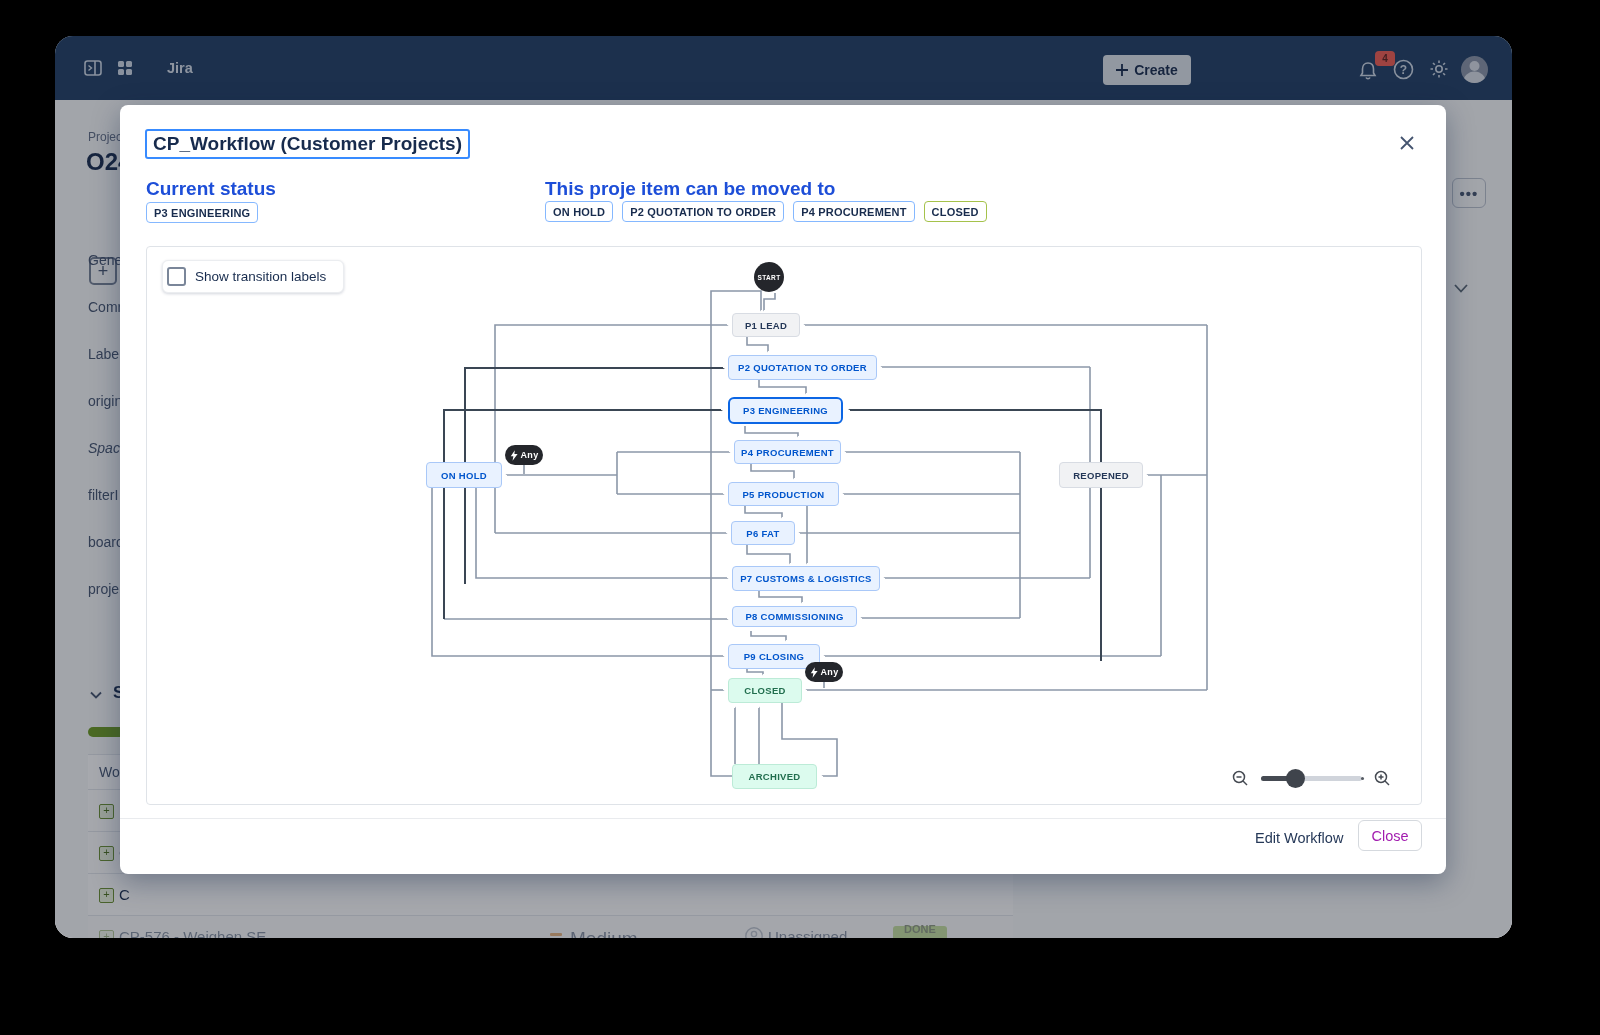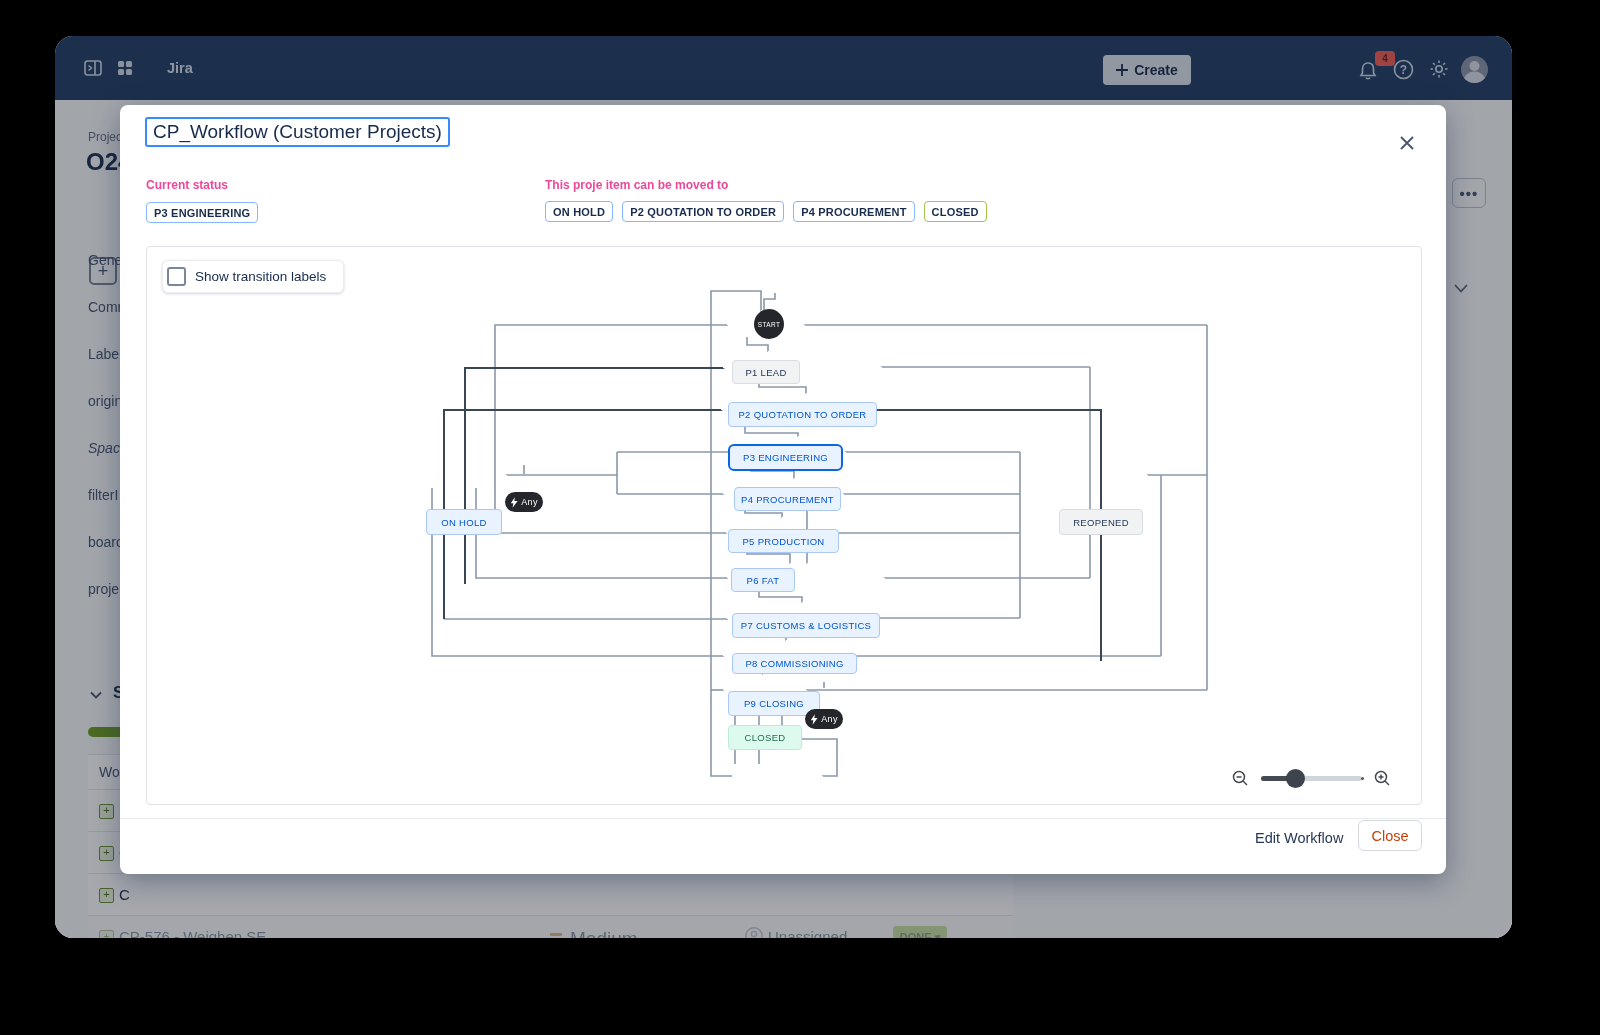--- a/index.html
+++ b/index.html
@@ -22,54 +22,54 @@
   #bg-plus{left:34px;top:157px;width:28px;height:28px;border:2px solid #758195;border-radius:5px;color:#44546F;font-size:18px;display:flex;align-items:center;justify-content:center;}
   #bg-progress{left:33px;top:627px;width:110px;height:10px;background:#6B9A1F;border-radius:5px;}
   .bg-row{position:absolute;left:33px;width:925px;border-bottom:1px solid #E3E6EA;background:#FDFDFD;}
   .plus-sq{position:absolute;left:11px;width:13px;height:13px;border:1.5px solid #6A8F2F;border-radius:2px;color:#4C701C;font-size:11px;line-height:11px;text-align:center;background:#EAF2DC;}
   .rowkey{position:absolute;left:31px;font-size:15px;color:#172B4D;}
   .prio{position:absolute;left:462px;width:12px;height:9px;}
   .prio span{display:block;height:3px;background:#D97008;border-radius:1px;margin-bottom:2px;}
   .prio-label{position:absolute;left:482px;font-size:19px;color:#172B4D;}
   .assignee-ic{position:absolute;left:657px;}
   .assignee-label{position:absolute;left:680px;font-size:15px;color:#172B4D;}
-  .done-badge{position:absolute;left:805px;width:54px;height:22px;background:#94C748;border-radius:3px;color:#2A3E10;font-size:11px;font-weight:bold;display:flex;align-items:center;justify-content:center;gap:3px;}
+  .done-badge{position:absolute;left:805px;width:54px;height:22px;background:#94C748;border-radius:3px;color:#2A3E10;font-size:11px;font-weight:bold;display:flex;align-items:center;justify-content:center;gap:3px;flex-direction:column;}
   #bg-more{left:1397px;top:78px;width:34px;height:30px;border:1px solid #B9C0CC;border-radius:6px;color:#44546F;font-size:15px;font-weight:bold;display:flex;align-items:center;justify-content:center;letter-spacing:1px;}
   #bg-chev{left:1398px;top:182px;color:#596773;}
   
   #dialog{left:65px;top:69px;width:1326px;height:769px;background:#fff;border-radius:8px;z-index:60;box-shadow:0 8px 28px rgba(9,30,66,.35);}
-  #dlg-title{left:25px;top:12px;height:30px;border:2px solid #388BFF;border-radius:3px;display:flex;align-items:center;padding:0 6px;font-size:19px;font-weight:normal;color:#172B4D;}
+  #dlg-title{left:25px;top:24px;height:30px;border:2px solid #388BFF;border-radius:3px;display:flex;align-items:center;padding:0 6px;font-size:19px;font-weight:bold;color:#172B4D;}
   #dlg-x{left:1276px;top:27px;width:22px;height:22px;display:flex;align-items:center;justify-content:center;cursor:pointer;}
-  .sec-label{font-size:12px;font-weight:bold;color:#ec4899;}
+  .sec-label{font-size:19px;font-weight:bold;color:#1d4ed8;}
   .badge{height:21px;border-radius:4px;background:#fff;display:inline-flex;align-items:center;padding:0 7px;font-size:11px;font-weight:bold;color:#172B4D;letter-spacing:.2px;box-sizing:border-box;}
   .badge.blue{border:1.5px solid #85B8FF;}
   .badge.green{border:1.5px solid #A5C24B;}
   #moves-row{left:425px;top:96px;display:flex;gap:9px;}
   #wf-panel{left:26px;top:141px;width:1276px;height:559px;border:1px solid #DFE3E8;border-radius:4px;background:#fff;overflow:hidden;}
   #cb-card{left:15px;top:13px;width:182px;height:33px;background:#fff;border:1px solid #EBEDF0;border-radius:6px;box-shadow:0 1px 3px rgba(9,30,66,.18);display:flex;align-items:center;gap:9px;padding-left:4px;z-index:6;}
   #cb-box{width:15px;height:15px;border:2px solid #7A8699;border-radius:3px;background:#fff;}
   #cb-label{font-size:13.5px;color:#172B4D;}
   
-  .node{position:absolute;display:flex;align-items:center;justify-content:center;font-weight:normal;font-size:9.5px;letter-spacing:.3px;border-radius:4px;box-sizing:border-box;z-index:3;white-space:nowrap;margin-top:47px;}
+  .node{position:absolute;display:flex;align-items:center;justify-content:center;font-weight:bold;font-size:9.5px;letter-spacing:.3px;border-radius:4px;box-sizing:border-box;z-index:3;white-space:nowrap;}
   .node.blue{background:#E9F2FF;border:1px solid #A9C8F8;color:#0055CC;}
   .node.gray{background:#F1F2F4;border:1px solid #D8DCE3;color:#253858;}
   .node.green{background:#DCFBEE;border:1px solid #BCEBD7;color:#216E4E;}
   .node.current{background:#E9F2FF;border:2px solid #0C66E4;color:#0055CC;border-radius:6px;}
   .node.start{background:#24262B;color:#fff;border-radius:50%;font-size:6.5px;letter-spacing:.4px;}
   .node.any{background:#24262B;color:#fff;border-radius:10px;font-size:9px;z-index:4;gap:3px;}
   #wf-lines{position:absolute;left:0;top:0;z-index:1;}
   
   #zoomer{left:1085px;top:516px;width:175px;height:30px;display:flex;align-items:center;z-index:6;}
   #z-track{position:relative;width:101px;height:5px;background:#D0D4DB;border-radius:3px;margin:0 12px;}
   #z-fill{position:absolute;left:0;top:0;height:5px;width:33px;background:#454A52;border-radius:3px;}
   #z-thumb{position:absolute;left:25px;top:-7px;width:19px;height:19px;border-radius:50%;background:#3F444C;}
   #z-end{position:absolute;right:-2px;top:1px;width:3px;height:3px;border-radius:50%;background:#565B63;}
   #dlg-footer-line{left:0;top:713px;width:1326px;height:1px;background:#E9EBEE;}
   #edit-wf-btn{left:1125px;top:719px;height:28px;padding:0 10px;display:flex;align-items:center;font-size:14.5px;color:#253858;border-radius:4px;}
-  #close-btn{left:1238px;top:715px;width:64px;height:31px;border:1px solid #D5D9DE;border-radius:6px;background:#fff;display:flex;align-items:center;justify-content:center;font-size:14.5px;color:#c2410c;}
+  #close-btn{left:1238px;top:715px;width:64px;height:31px;border:1px solid #D5D9DE;border-radius:6px;background:#fff;display:flex;align-items:center;justify-content:center;font-size:14.5px;color:#a21caf;}
 </style>
 </head>
 <body>
 
 <div id="canvas">
  <div id="window" class="abs">
 
   <div id="topnav" class="abs">
     <svg class="abs" style="left:29px;top:24px" width="18" height="16">
           <rect x="1" y="1" width="16" height="14" rx="2.5" fill="none" stroke="#CFD9E6" stroke-width="1.6"></rect>

